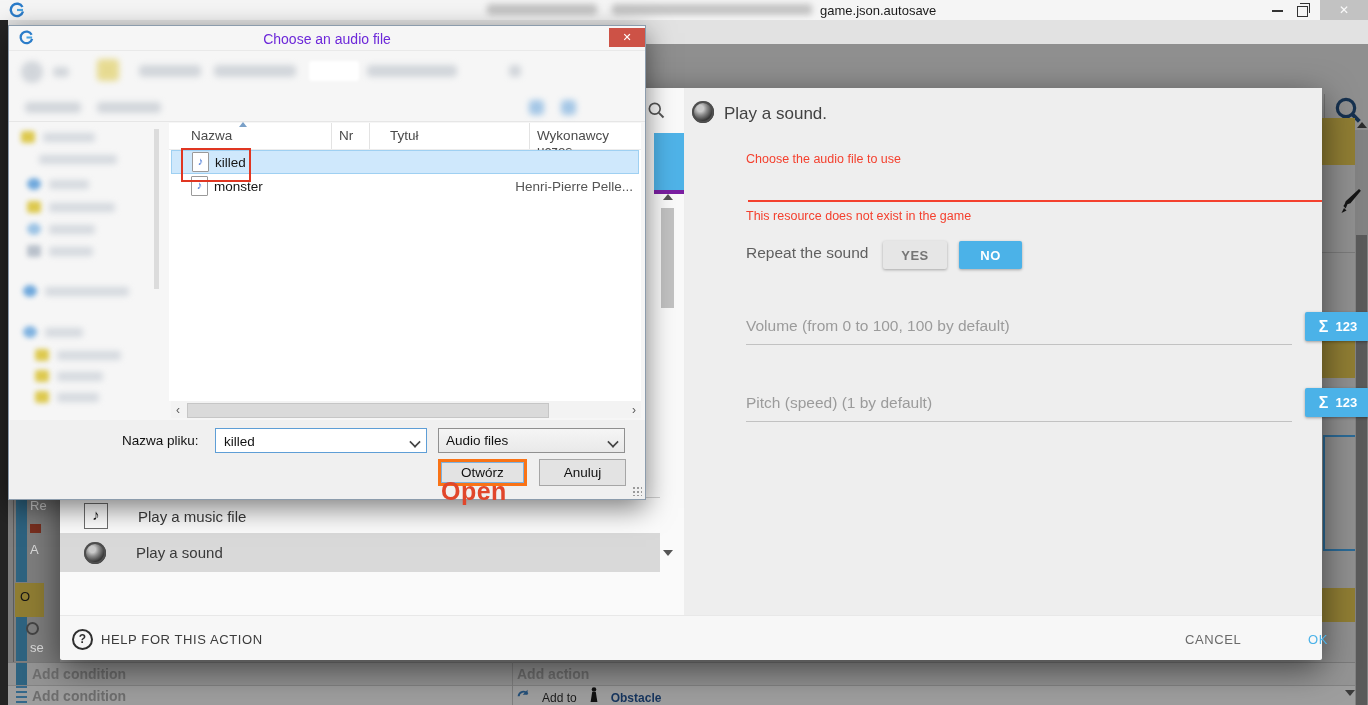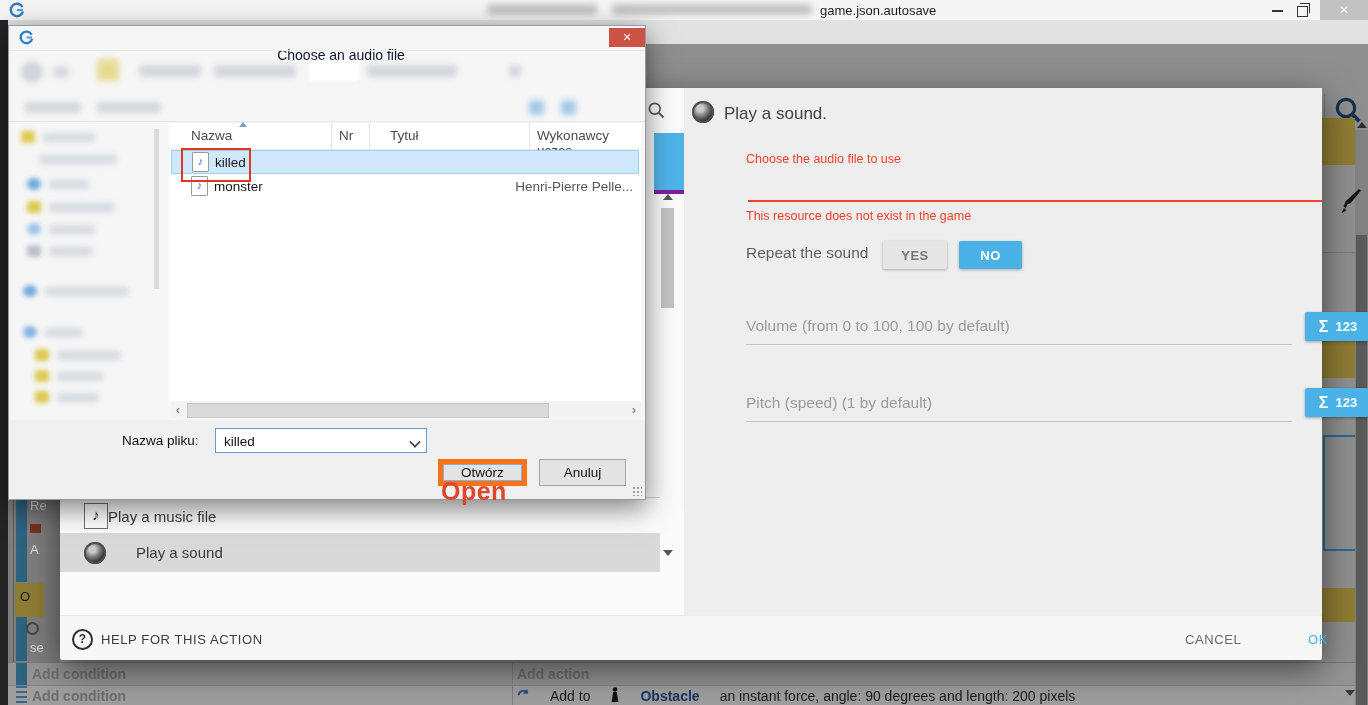--- a/index.html
+++ b/index.html
@@ -24,21 +24,21 @@
   .evt-left{left:8px;top:495px;width:52px;height:210px;background:#7e7e7e;}
   .evt-line-v{left:13px;top:495px;width:1px;height:167px;background:#5c5c5c;}
   .bluebar{left:16px;width:11px;background:#2e6380;}
   .bluebar-dotted{left:16px;width:11px;background:repeating-linear-gradient(to bottom,#35688a 0 2px,transparent 2px 5px);}
   .evt-partial{color:#dcdcdc;font-size:13px;}
   .yellowcell{background:#8f7d33;color:#161616;}
   .evt-rowA{left:8px;top:662px;width:1360px;height:22px;background:#949494;border-top:1px solid #7a7a7a;}
   .evt-rowB{left:8px;top:685px;width:1360px;height:20px;background:#9e9e9e;border-top:1px solid #838383;}
   .addtxt{color:#6e6e6e;font-size:14px;font-weight:bold;}
   .evt-coldiv{left:512px;top:662px;width:1px;height:43px;background:#7f7f7f;}
-  .obstacle-row{font-size:14px;color:#1b1b1b;white-space:nowrap;display:flex;align-items:center;gap:20px;}
+  .obstacle-row{font-size:12px;color:#1b1b1b;white-space:nowrap;display:flex;align-items:flex-end;gap:12px;}
   .obstacle-name{font-weight:bold;color:#16355e;}
   .rstrip-yellow{left:1322px;width:33px;background:#8f7d33;}
   .rstrip-bluebox{left:1323px;top:435px;width:30px;height:112px;border:2px solid #2b6a96;}
   .vscroll-track{left:1355px;top:130px;width:13px;height:575px;background:#828282;}
   .vscroll-thumb{left:1356px;top:235px;width:11px;height:470px;background:#5a5a5a;}
   .tri-up{width:0;height:0;border-left:5px solid transparent;border-right:5px solid transparent;border-bottom:6px solid #2c2c2c;}
   .tri-down{width:0;height:0;border-left:5px solid transparent;border-right:5px solid transparent;border-top:6px solid #3c3c3c;}
   
   .action-dialog{left:60px;top:88px;width:1262px;height:571px;background:#eeeeee;border-radius:2px;
                  box-shadow:0 10px 34px rgba(0,0,0,.55);z-index:10;}
@@ -71,21 +71,21 @@
   .yes{background:#e6e6e6;color:#757575;}
   .no{background:#4bb2e8;color:#fff;}
   .exprbtn{width:66px;height:29px;background:#4bb2e8;color:#fff;border-radius:2px;
            box-shadow:0 1px 3px rgba(0,0,0,.35);display:flex;align-items:center;justify-content:center;gap:7px;}
   .exprbtn .sg{font-size:16px;font-weight:bold;}
   .exprbtn .n{font-size:13px;font-weight:bold;}
   
   .file-dialog{left:8px;top:25px;width:638px;height:475px;background:#f6f6f6;border:1px solid #8c9cac;
                box-shadow:0 8px 26px rgba(0,0,0,.5);box-sizing:border-box;z-index:20;}
   .fd-title{left:0;top:0;width:100%;height:24px;}
-  .fd-title-txt{width:100%;text-align:center;top:21px;font-size:14px;color:#0f172a;padding-left:14px;}
+  .fd-title-txt{width:100%;text-align:center;top:5px;font-size:14px;color:#6d28d9;}
   .fd-close{left:600px;top:2px;width:36px;height:19px;background:#cd5246;color:#fff;font-size:11px;
             text-align:center;line-height:19px;}
   .blob{border-radius:4px;filter:blur(3px);opacity:.5;}
   .blob-gray{background:#aeb6c0;}
   .blob-yellow{background:#ddc94f;opacity:.6;}
   .blob-blue{background:#6fa8dc;opacity:.6;}
   .side-item{position:absolute;display:flex;align-items:center;gap:8px;}
   .side-ico{width:14px;height:12px;border-radius:3px;filter:blur(2.5px);}
   .side-txt{height:9px;border-radius:3px;background:#b9c1cb;filter:blur(3px);opacity:.55;}
   .fd-sidescroll{left:145px;top:103px;width:5px;height:160px;background:#dcdcdc;}
@@ -104,21 +104,21 @@
   .fd-bottom{left:1px;top:394px;width:635px;height:79px;background:#f0f0f0;}
   .fd-label{font-size:13.5px;color:#111;}
   .combo{position:absolute;height:25px;box-sizing:border-box;font-size:13.5px;color:#111;
          display:flex;align-items:center;padding-left:7px;}
   .combo1{background:#fff;border:1px solid #5e9ed6;}
   .combo2{background:linear-gradient(#f5f5f5,#e9e9e9);border:1px solid #909090;}
   .combo .arr{position:absolute;right:6px;top:8px;}
   .chev{width:8px;height:8px;border-right:2px solid #444;border-bottom:2px solid #444;transform:rotate(45deg) scale(.8);}
   .winbtn{position:absolute;width:89px;height:27px;background:#e3e3e3;font-size:13.5px;color:#111;
           display:flex;align-items:center;justify-content:center;box-sizing:border-box;}
-  .btn-open{border:5px solid #f97316;box-shadow:inset 0 0 0 1px #7db2e0;}
+  .btn-open{border:3px solid #f97316;box-shadow:inset 0 0 0 1px #7db2e0;}
   .btn-cancel{border:1px solid #a6a6a6;}
   .grip{position:absolute;right:3px;bottom:3px;width:10px;height:10px;
         background:radial-gradient(circle,#9a9a9a 1px,transparent 1.3px);background-size:4px 4px;}
   .fname-input{position:absolute;border:none;outline:none;background:transparent;font-size:13.5px;
                font-family:"Liberation Sans",sans-serif;color:#111;width:170px;}
   
   .anno-box{left:181px;top:148px;width:66px;height:30px;border:2px solid #e03622;z-index:30;}
   .anno-open{left:441px;top:477px;font-size:25px;font-weight:600;color:#e1462b;z-index:30;letter-spacing:.5px;}
 </style>
 </head>
@@ -241,21 +241,20 @@
       <span><svg width="13" height="13" viewBox="0 0 16 16">
             <path d="M2 9a6 6 0 0 1 11-3" fill="none" stroke="#24507a" stroke-width="2.4"></path>
             <path d="M13 1v6h-6z" fill="#24507a"></path>
           </svg></span>
       <span>Add to</span>
       <span><svg width="10" height="15" viewBox="0 0 10 15">
             <circle cx="5" cy="2.5" r="2.3" fill="#111"></circle>
             <path d="M3.2 5h3.6l1.6 10H1.6z" fill="#111"></path>
           </svg></span>
       <span class="obstacle-name">Obstacle</span>
-      <span>an instant force, angle: 90 degrees and length: 200 pixels</span>
     </div>
   </div>
   <div class="abs evt-coldiv"></div>
   <span class="abs tri-down" style="left:1345px;top:690px;"></span>
 
   <div class="abs rstrip-yellow" style="top:118px;height:47px;"></div>
   <span class="abs tri-up" style="left:1357px;top:122px;"></span>
   <div class="abs" style="left:1322px;top:252px;width:33px;height:1px;background:#7a7a7a;"></div>
   <div class="abs rstrip-yellow" style="top:340px;height:38px;"></div>
   <div class="abs rstrip-bluebox"></div>
@@ -271,21 +270,21 @@
             <path d="M15.5 15.5l5.5 5.5" stroke="#555" stroke-width="2.4"></path>
           </svg>
       </span>
       <div class="abs bluetab"></div>
       <span class="abs tri-up" style="left:603px;top:106px;border-bottom-color:#555;"></span>
       <div class="abs lscroll-thumb"></div>
       <span class="abs tri-down" style="left:603px;top:462px;border-top-color:#555;"></span>
 
       <div class="abs sel-row" style="top:409px;height:36px;background:#fbfbfb;border-top:1px solid #cfcfcf;">
         <span class="musiccard" style="margin-left:24px;">♪</span>
-        <span class="row-label" style="">Play a music file</span>
+        <span class="row-label" style="margin-left:30px;">Play a music file</span>
       </div>
       <div class="abs sel-row" style="top:445px;height:39px;background:#d9d9d9;">
         <span class="speaker" style="width:22px;height:22px;margin-left:24px;"></span>
         <span class="row-label" style="margin-left:30px;">Play a sound</span>
       </div>
     </div>
 
     <div class="abs" style="left:624px;top:0;width:638px;height:527px;background:#eee;">
       <span class="speaker abs" style="left:8px;top:13px;width:22px;height:22px;"></span>
       <span class="abs ed-title" style="left:40px;top:16px;text-align:right;">Play a sound.</span>
@@ -434,20 +433,24 @@
       <span class="hscroll-thumb"></span>
       <span class="scrollarrow" style="position:absolute;right:0;">›</span>
     </div>
 
     <div class="abs fd-bottom">
       <span class="abs fd-label" style="left:112px;top:13px;">Nazwa pliku:</span>
       <div class="combo combo1" style="left:205px;top:8px;width:212px;">
         <input class="fname-input" style="left: 6px; top: 4px;" value="killed">
         <span class="arr chev"></span>
       </div>
+      <div class="combo combo2" style="left:428px;top:8px;width:187px;">
+        <span>Audio files</span>
+        <span class="arr chev"></span>
+      </div>
       <div class="winbtn btn-open" style="left:428px;top:39px;">Otwórz</div>
       <div class="winbtn btn-cancel" style="left:529px;top:39px;width:87px;">Anuluj</div>
       <span class="grip"></span>
     </div>
   </div>
 
   <div class="abs anno-box"></div>
   <span class="abs anno-open">Open</span>
 
 </div>

